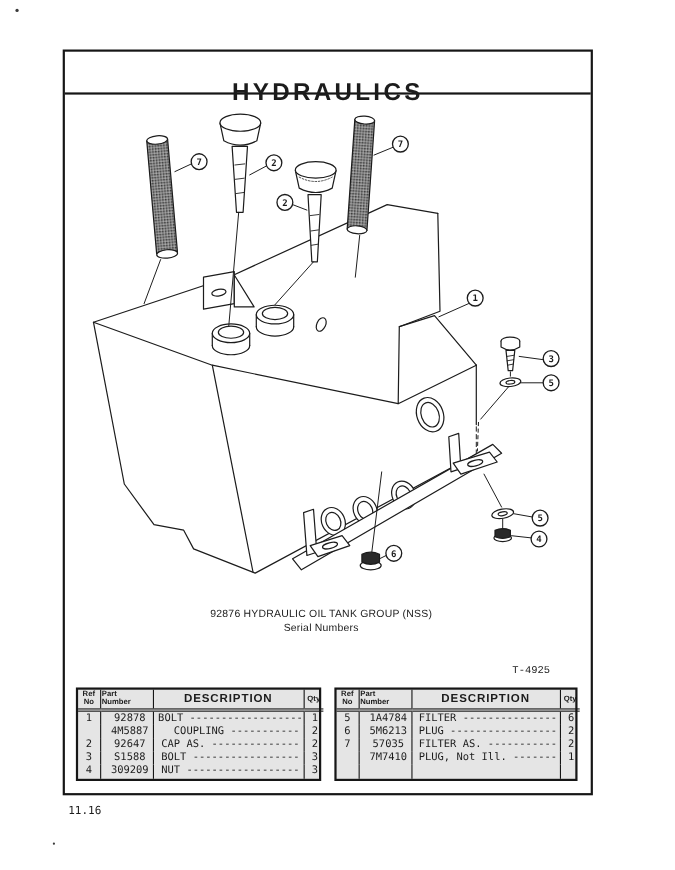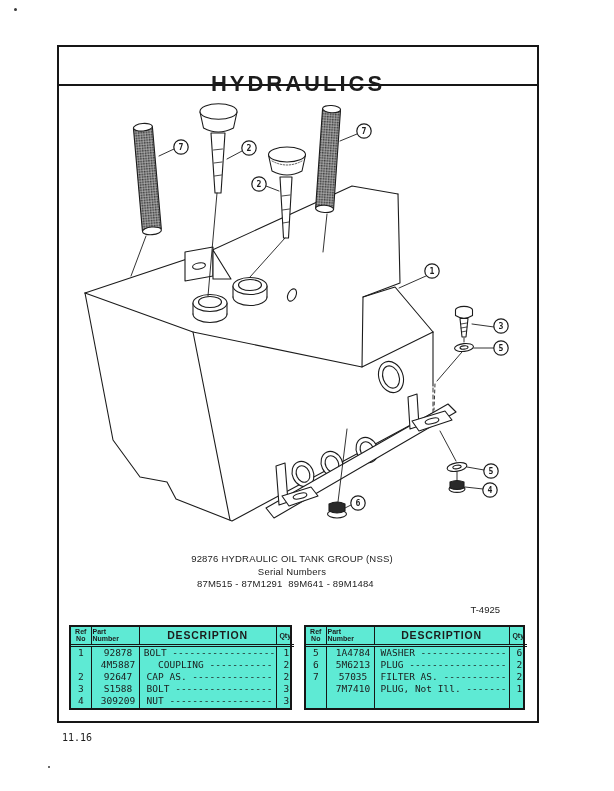--- a/index.html
+++ b/index.html
@@ -9,23 +9,23 @@
   .frame{position:absolute;left:57px;top:45px;width:482px;height:678px;border:2.5px solid #161616;box-sizing:border-box;}
   .titlebar{position:absolute;left:0;top:0;width:100%;height:37px;border-bottom:2px solid #161616;
             display:flex;align-items:center;justify-content:center;}
   .title{font-size:22px;font-weight:bold;letter-spacing:3px;margin-top:36px;}
   svg.diagram{position:absolute;left:0;top:0;width:614px;height:791px;}
   .caption{position:absolute;left:57px;top:553px;width:470px;
            font-family:Liberation Sans, sans-serif;font-size:9.5px;line-height:12.6px;letter-spacing:0.2px;}
   .cap-center{text-align:center;}
   .cap-left{margin-left:140px;white-space:pre;}
   .plate-no{position:absolute;left:430px;top:604px;width:70px;text-align:right;
-            font-family:Liberation Sans, sans-serif;font-size:9.5px;}
+            font-family:Liberation Mono, monospace;font-size:9.5px;}
   .page-no{position:absolute;left:62px;top:732px;font-family:"DejaVu Sans Mono",monospace;font-size:10px;}
-  .ptable{position:absolute;border:2px solid #161616;background:#5eead4;box-sizing:border-box;}
+  .ptable{position:absolute;border:2px solid #161616;background:#e5e5e5;box-sizing:border-box;}
   .ptable.left{left:69px;top:625px;width:223px;height:85px;}
   .ptable.right{left:304px;top:625px;width:221px;height:85px;}
   .ptable table{border-collapse:collapse;width:100%;height:100%;table-layout:fixed;}
   .ptable th{border-right:1.5px solid #161616;border-bottom:3px double #161616;
              font-size:7px;line-height:1.06;padding:1px 1px;vertical-align:middle;white-space:pre-line;}
   .ptable th.desc{font-size:10.5px;letter-spacing:0.8px;}
   .ptable th:last-child,.ptable td:last-child{border-right:none;}
   .ptable td{border-right:1.5px solid #161616;font-family:"DejaVu Sans Mono",monospace;
              font-size:9.5px;line-height:12px;padding:0 0 0 2px;white-space:pre;overflow:hidden;text-align:center;}
   .ptable td.ref{text-align:center;padding:0;}
@@ -232,21 +232,20 @@
 
   <div class="frame">
     <div class="titlebar">
       <span class="title">HYDRAULICS</span>
     </div>
   </div>
 
   <div class="caption">
     <div class="cap-center">92876 HYDRAULIC OIL TANK GROUP (NSS)</div>
     <div class="cap-center">Serial Numbers</div>
-    <div class="cap-left">87M515 - 87M1291  89M641 - 89M1484</div>
   </div>
 
   <div class="plate-no">T-4925</div>
 
   <div class="ptable left">
     <table>
       <colgroup>
           <col style="width:20px">
           <col style="width:48px">
           <col style="width:137px">
@@ -312,21 +311,21 @@
           <th style="text-align:left;">Part
 Number</th>
           <th class="desc">DESCRIPTION</th>
           <th>Qty</th>
         </tr>
       </thead>
       <tbody>
         <tr class="vals">
           <td class="ref">5</td>
           <td style="padding-left:6px">1A4784</td>
-          <td style="padding-left:4px">WASHER ---------------</td>
+          <td style="padding-left:4px">FILTER ---------------</td>
           <td>6</td>
         </tr>
         <tr class="vals">
           <td class="ref">6</td>
           <td style="padding-left:6px">5M6213</td>
           <td style="padding-left:4px">PLUG -----------------</td>
           <td>2</td>
         </tr>
         <tr class="vals">
           <td class="ref">7</td>

